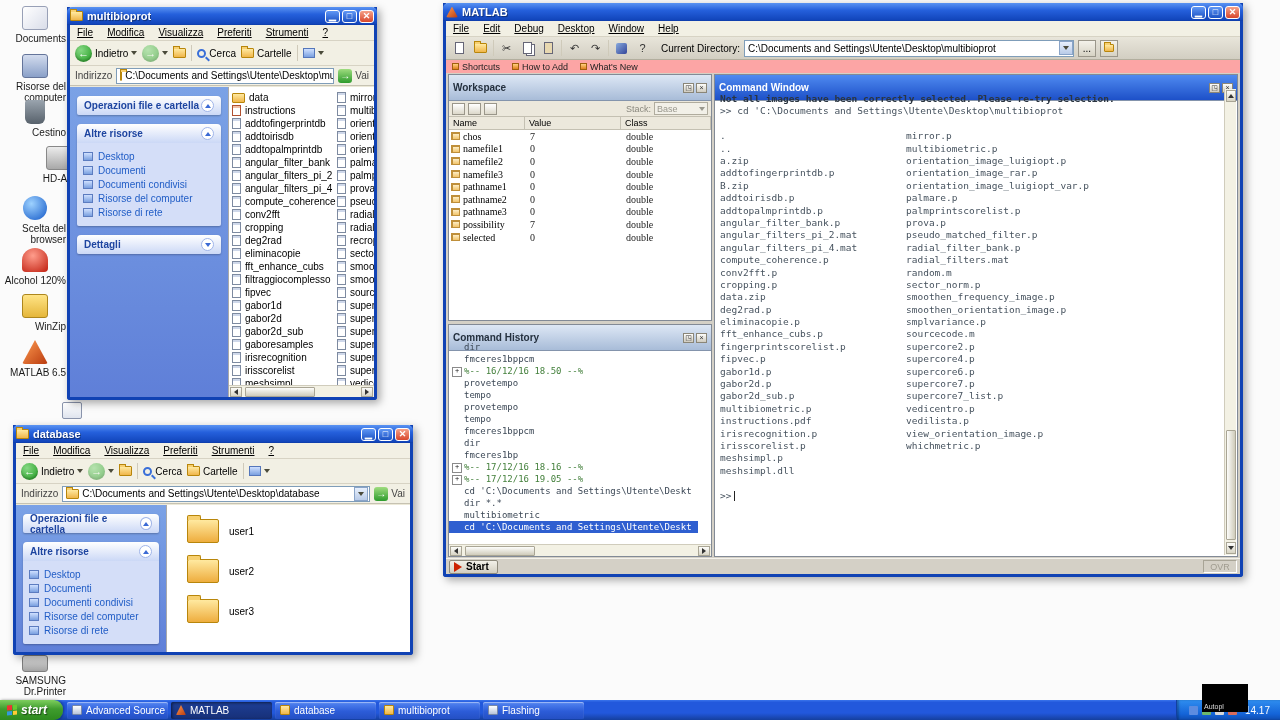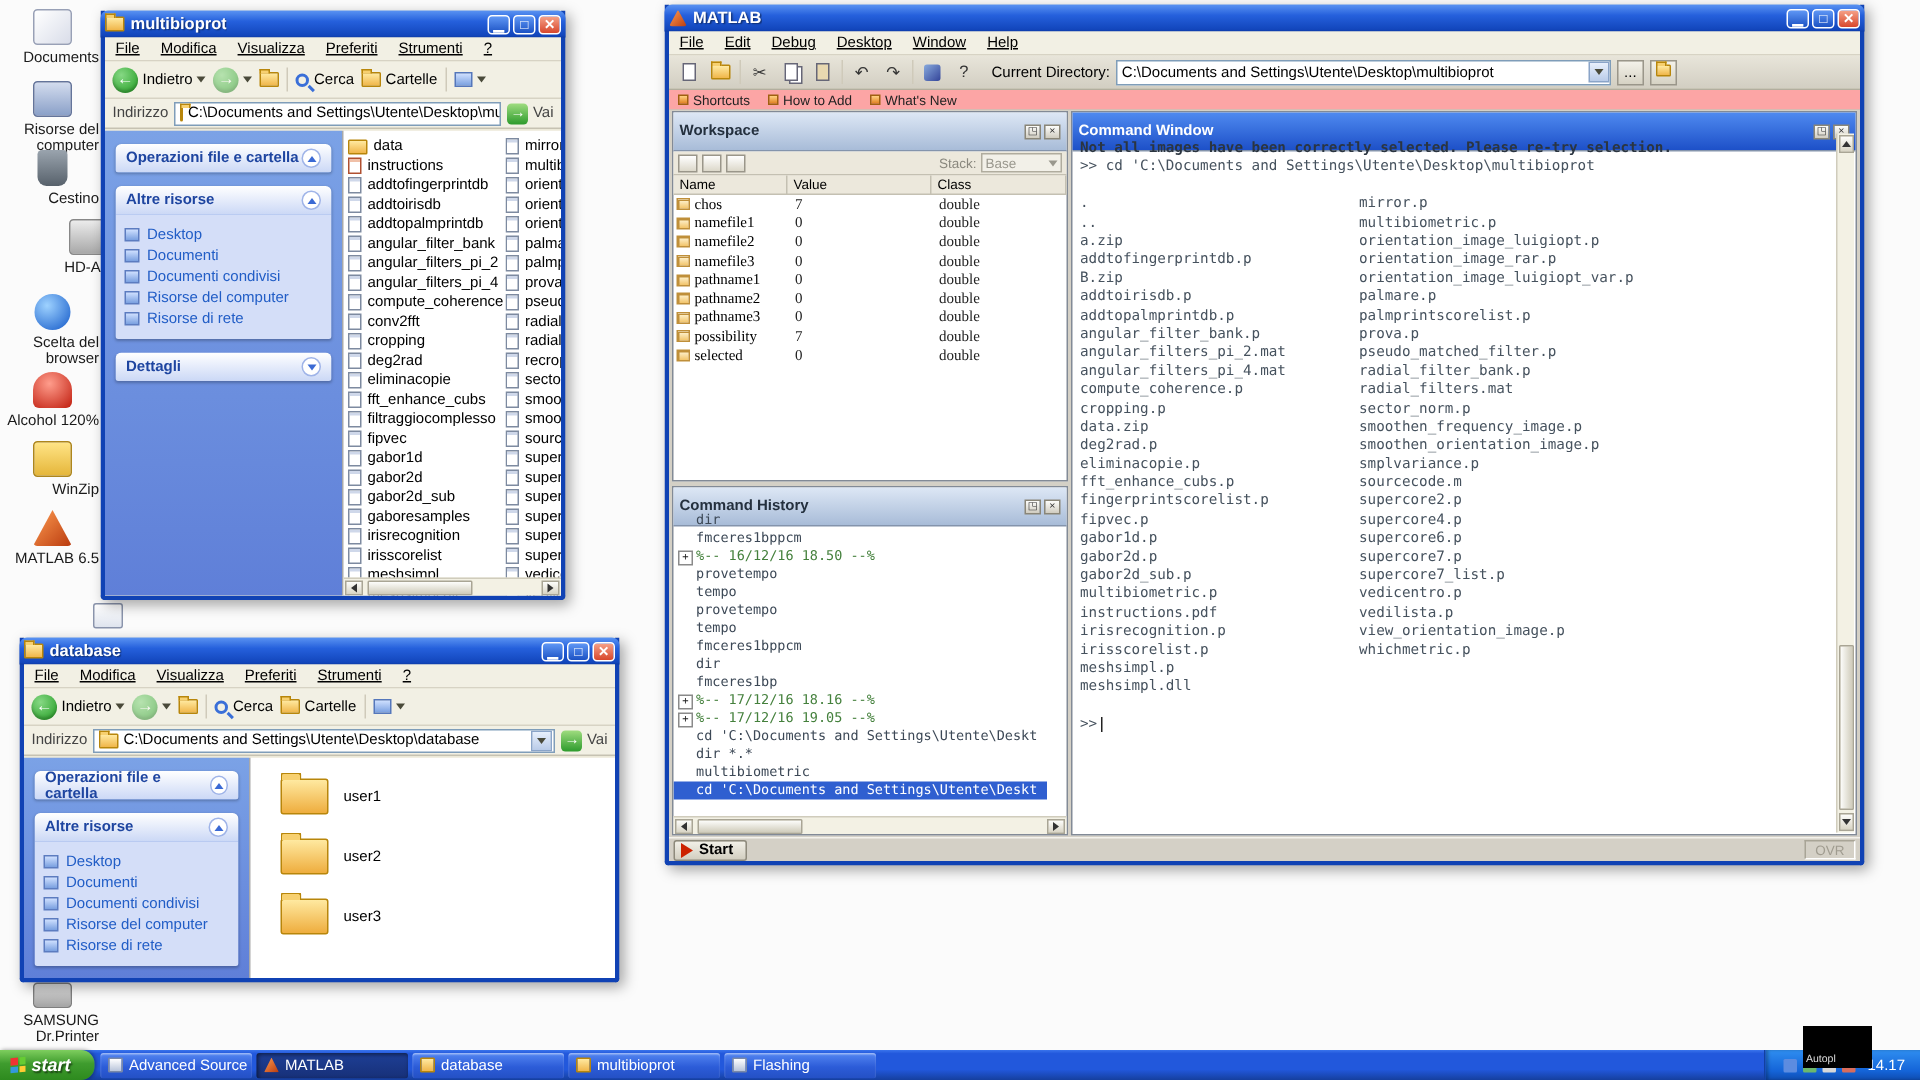--- a/index.html
+++ b/index.html
@@ -980,20 +980,21 @@
             <div><span class="cw-l">addtopalmprintdb.p</span><span>palmprintscorelist.p</span></div>
 
             <div><span class="cw-l">angular_filter_bank.p</span><span>prova.p</span></div>
 
             <div><span class="cw-l">angular_filters_pi_2.mat</span><span>pseudo_matched_filter.p</span></div>
 
             <div><span class="cw-l">angular_filters_pi_4.mat</span><span>radial_filter_bank.p</span></div>
 
             <div><span class="cw-l">compute_coherence.p</span><span>radial_filters.mat</span></div>
 
+            <div><span class="cw-l">conv2fft.p</span><span>random.m</span></div>
 
             <div><span class="cw-l">cropping.p</span><span>sector_norm.p</span></div>
 
             <div><span class="cw-l">data.zip</span><span>smoothen_frequency_image.p</span></div>
 
             <div><span class="cw-l">deg2rad.p</span><span>smoothen_orientation_image.p</span></div>
 
             <div><span class="cw-l">eliminacopie.p</span><span>smplvariance.p</span></div>
 
             <div><span class="cw-l">fft_enhance_cubs.p</span><span>sourcecode.m</span></div>

